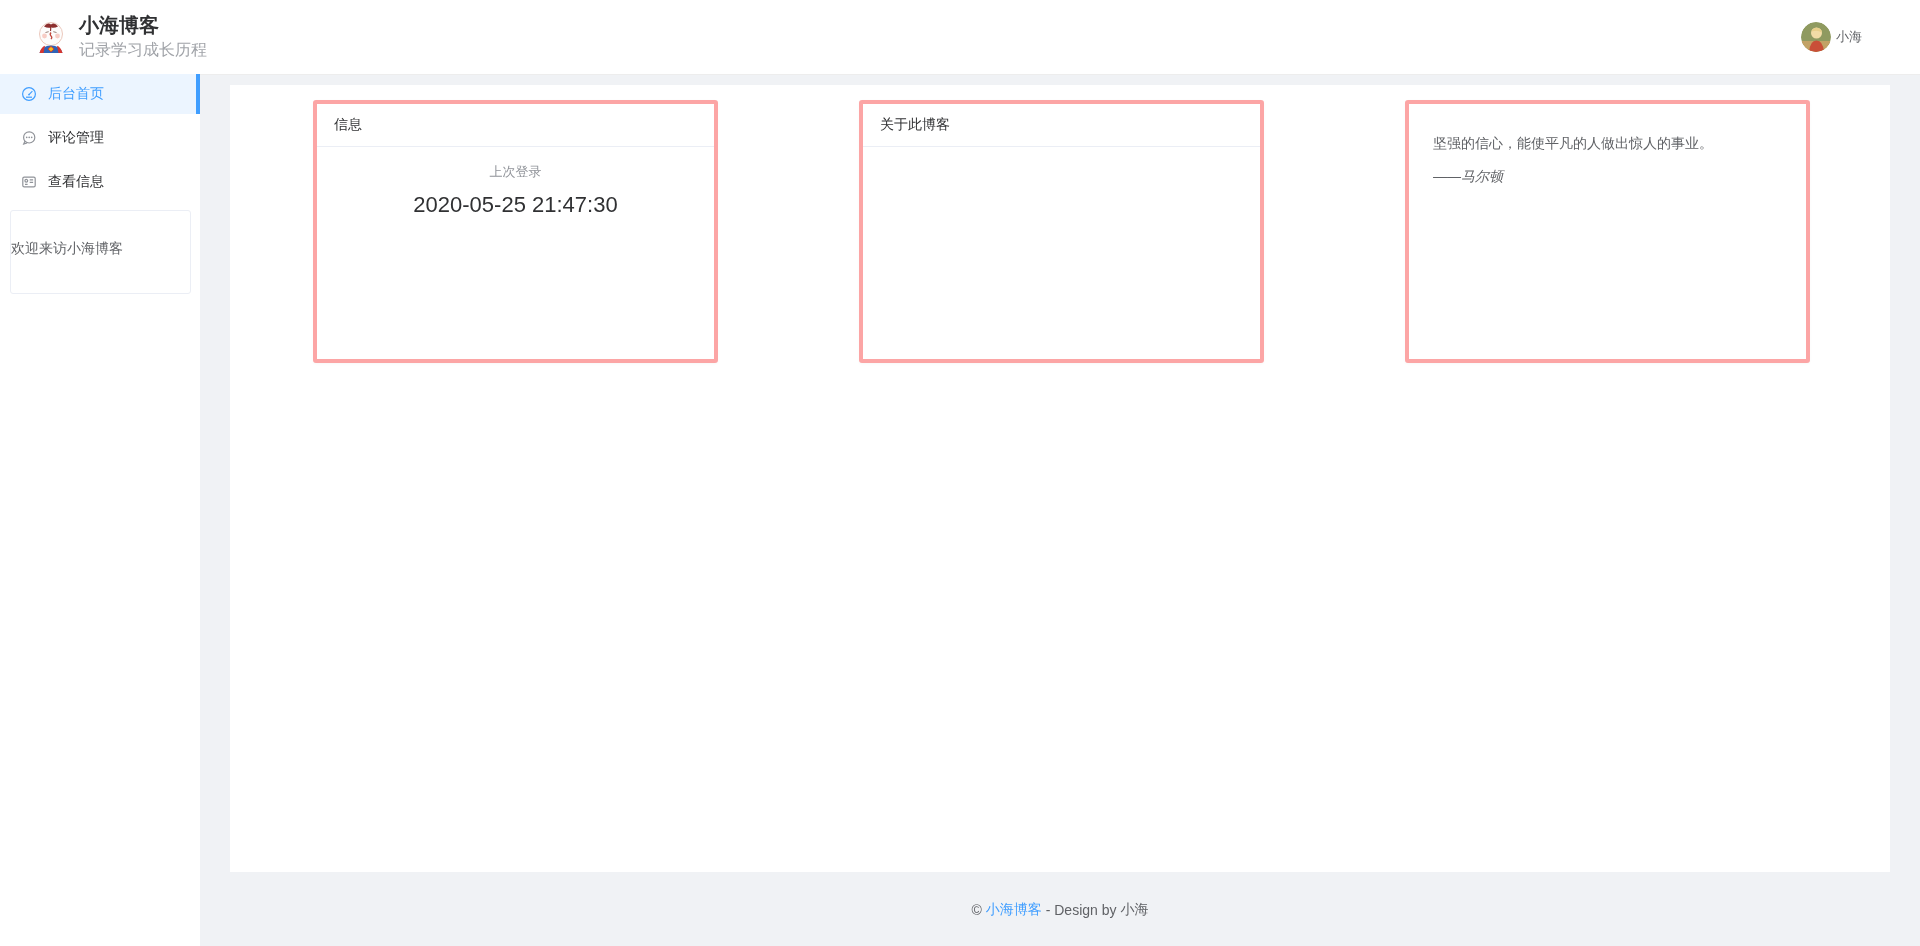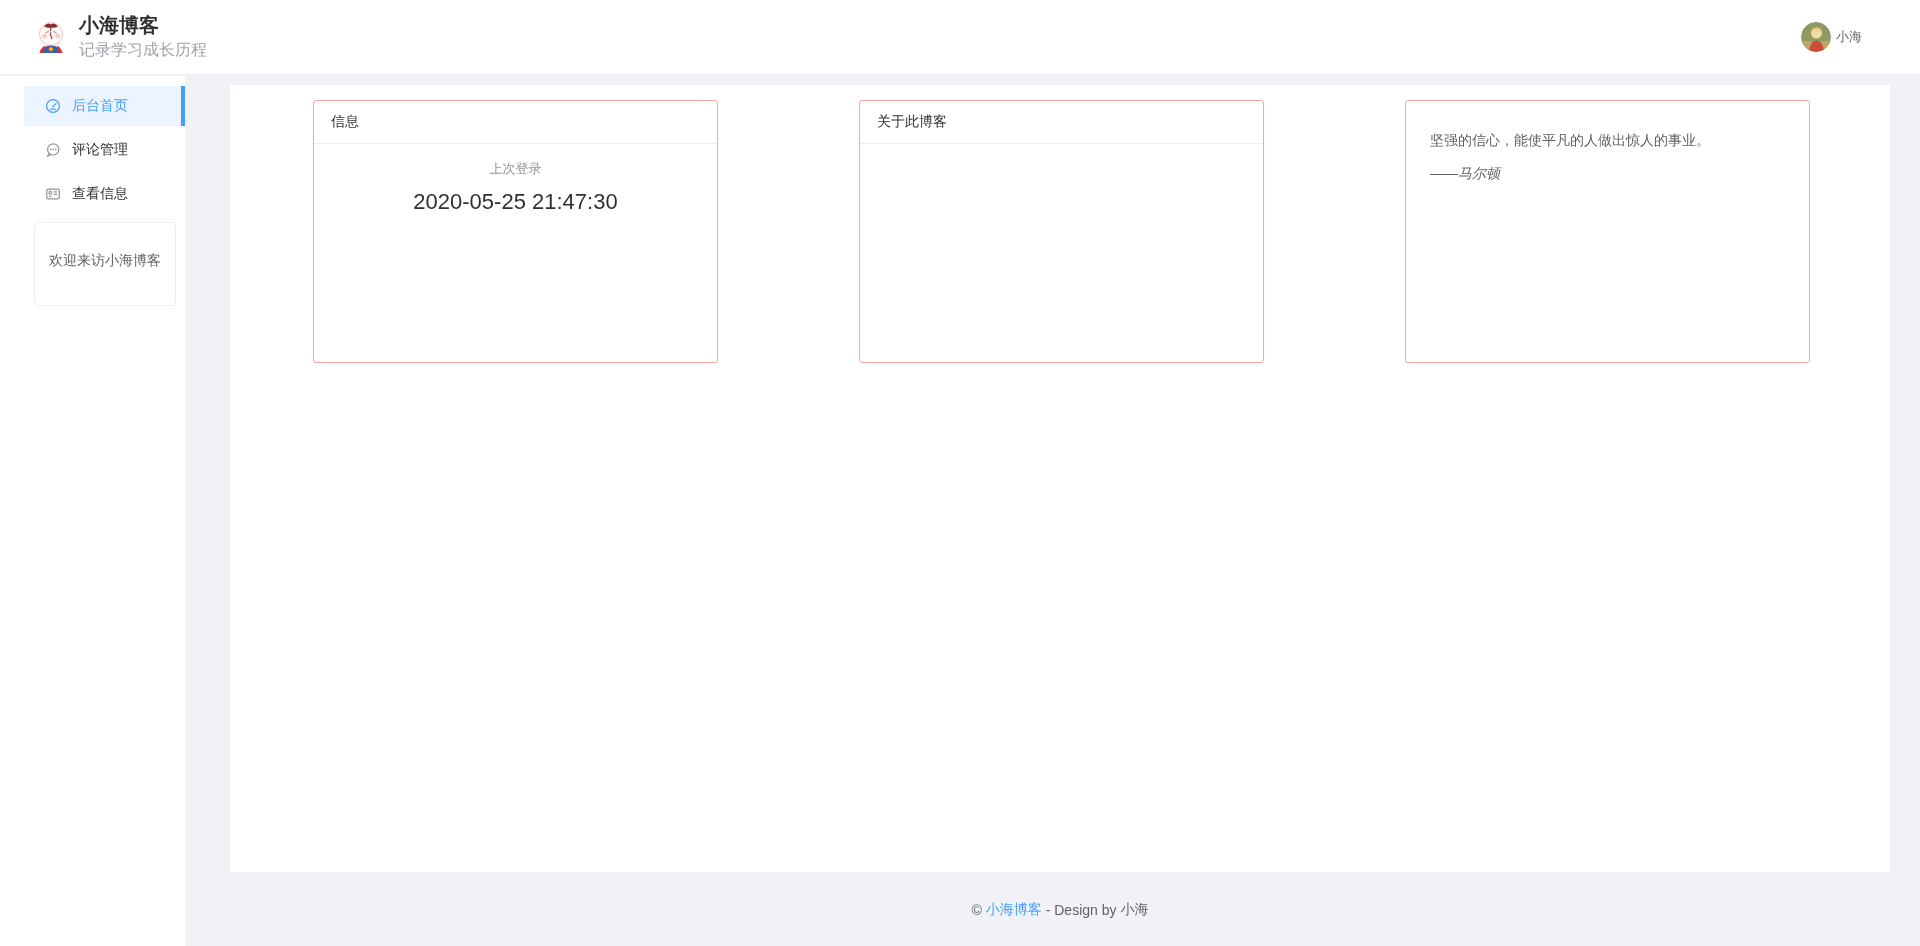--- a/index.html
+++ b/index.html
@@ -23,24 +23,23 @@
   .brand { display: flex; align-items: center; gap: 10px; cursor: pointer; }
   .brand-title { font-size: 20px; font-weight: bold; color: #303133; line-height: 1.2; }
   .brand-subtitle { font-size: 16px; color: #a0a3a8; margin-top: 3px; }
   .user { display: flex; align-items: center; gap: 5px; cursor: pointer; }
   .user-name { font-size: 13px; color: #606266; }
   .avatar-svg { border-radius: 50%; display: block; }
 
   
   .sidebar {
     position: absolute;
-    top: 76px; left: 0; bottom: 0;
-    width: 185px;
+    top: 64px; left: 0; bottom: 0;
+    width: 200px;
     background: #ffffff;
-    padding-left: 24px;
   }
   .menu { padding-top: 6px; }
   .menu-item {
     height: 40px;
     margin: 4px 0;
     display: flex;
     align-items: center;
     gap: 11px;
     padding-left: 21px;
     font-size: 14px;
@@ -53,21 +52,20 @@
     color: #409EFF;
     border-right: 4px solid #409EFF;
   }
   .menu-item.active .menu-icon { color: #409EFF; }
   .welcome-box {
     margin: 8px 9px 0 10px;
     height: 84px;
     border: 1px solid #ebeef5;
     border-radius: 3px;
     background: #fff;
-    text-align: center;
     padding-top: 29px;
     font-size: 14px;
     color: #606266;
   }
 
   
   .content {
     position: absolute;
     top: 76px; left: 200px; right: 0; bottom: 0;
     background: #f0f2f5;
@@ -79,21 +77,21 @@
   }
   .cards-row {
     display: flex;
     justify-content: space-between;
     padding: 15px 80px 0 83px;
   }
   .card {
     width: 405px;
     height: 263px;
     background: #fff;
-    border: 1px solid #fca5a5;
+    border: 4px solid #fca5a5;
     border-radius: 3px;
     box-shadow: 0 1px 3px rgba(0,0,0,0.03);
   }
   .card-header {
     padding: 12px 17px;
     font-size: 14px;
     color: #303133;
     border-bottom: 1px solid #ebeef5;
   }
   .card-body { padding: 16px 17px; text-align: center; }

